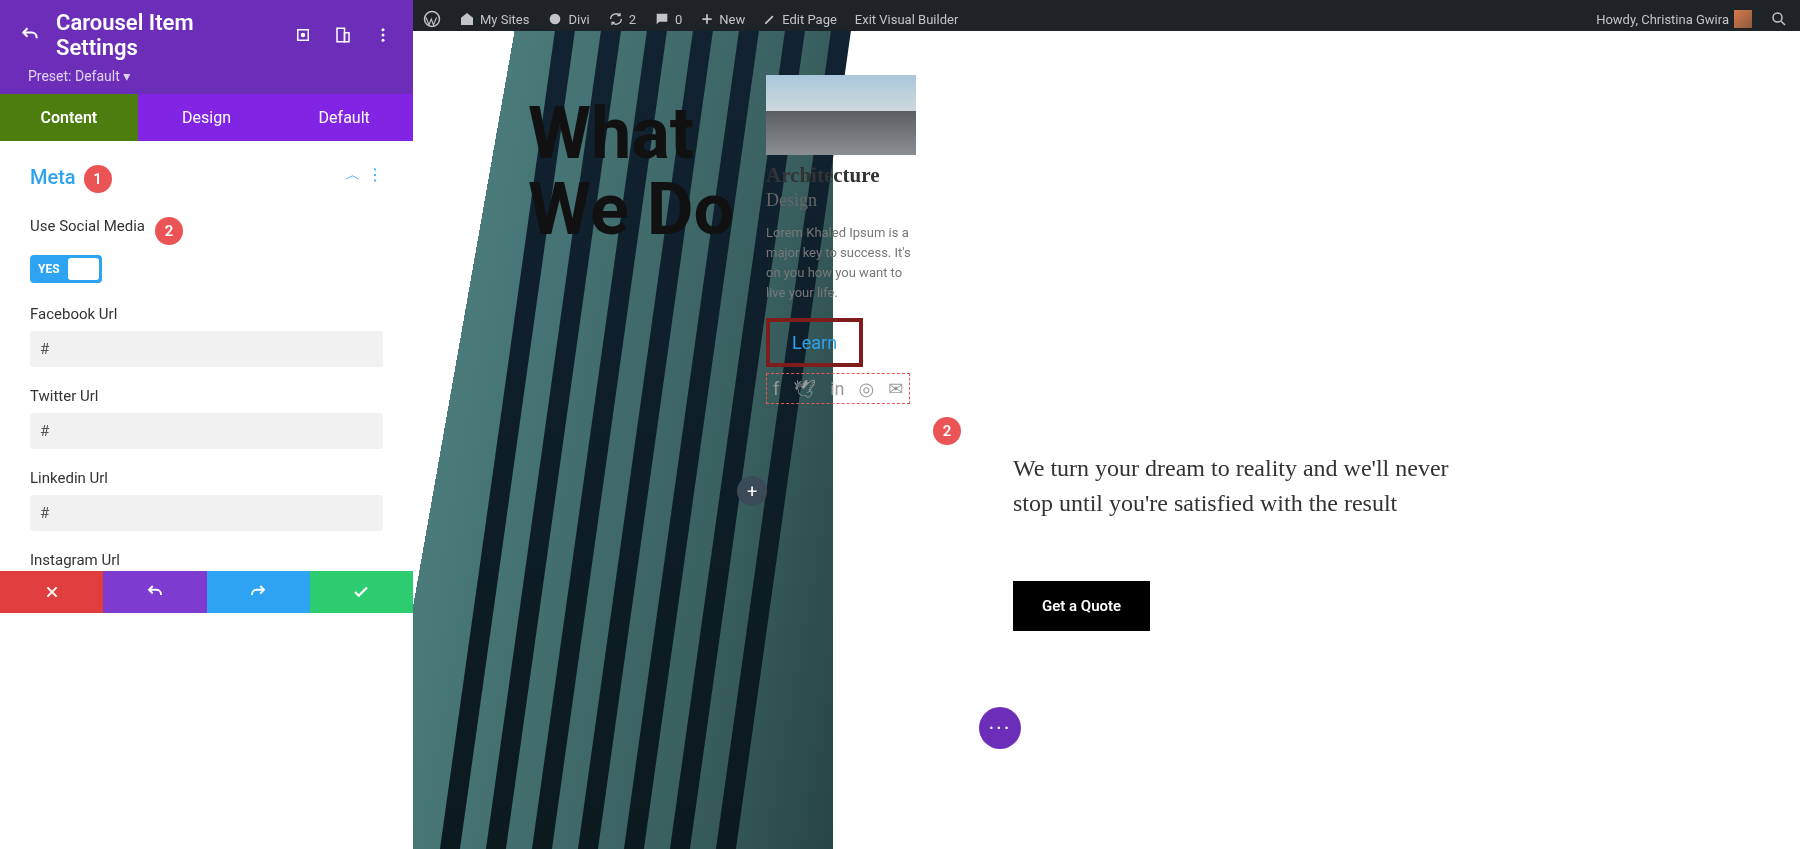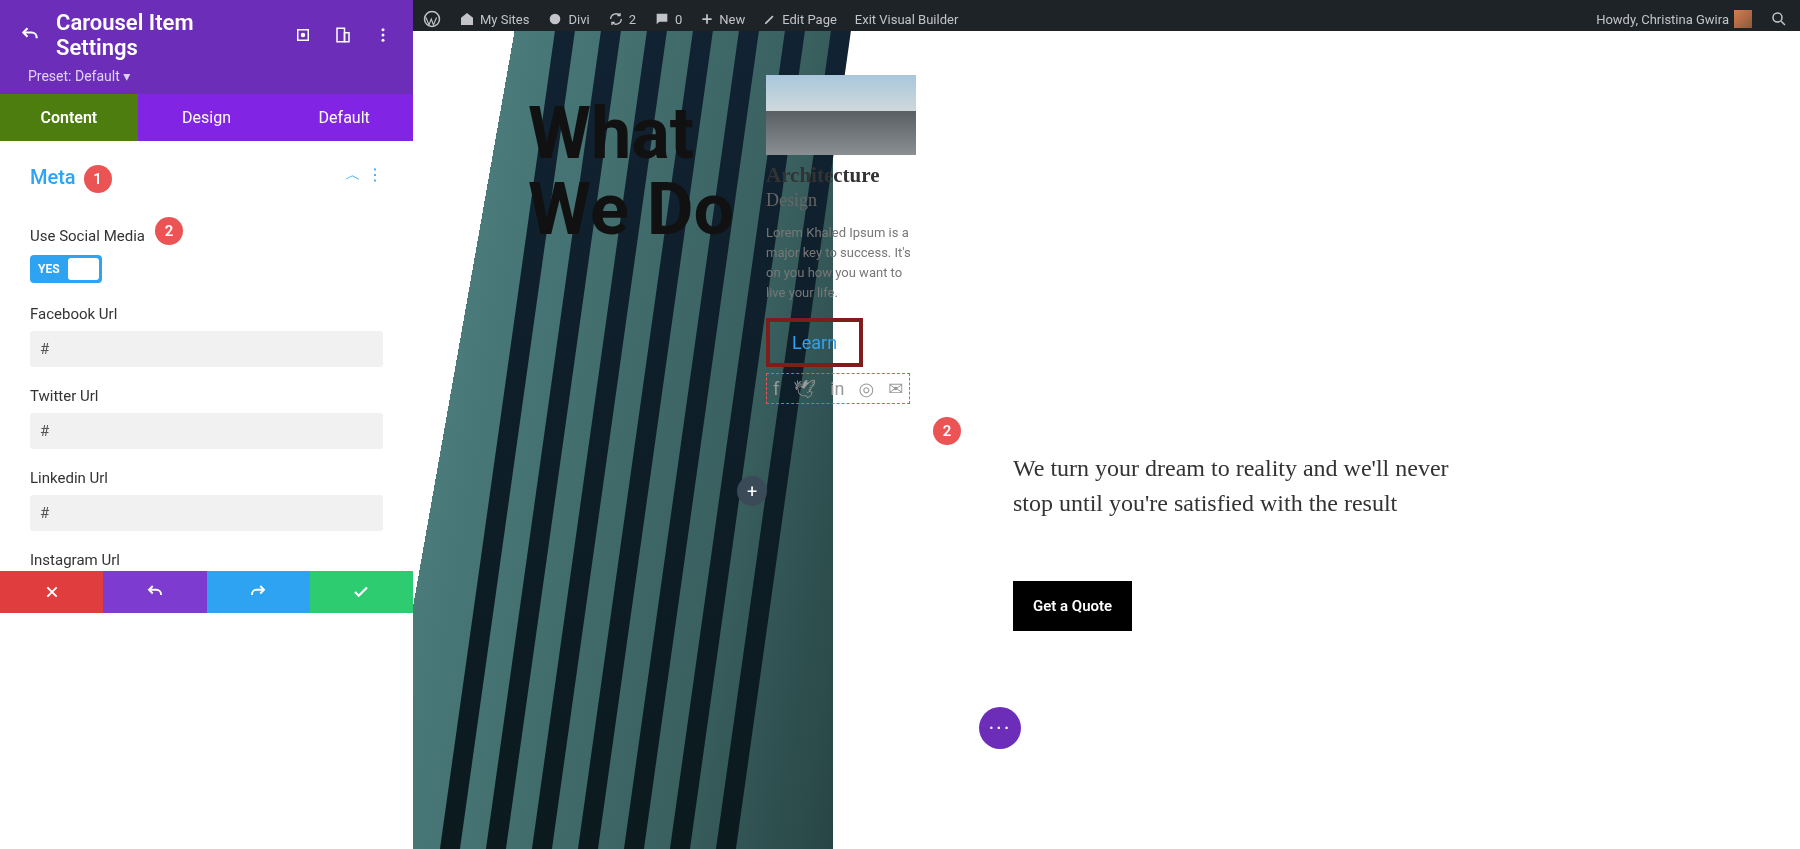--- a/index.html
+++ b/index.html
@@ -15,21 +15,21 @@
 .preset-row { padding:0 28px 10px; font-size:14px; color:#e0d2f3; }
 .tabs { display:flex; background:#8224e3; }
 .tab { flex:1; text-align:center; padding:14px 0; font-size:16px; color:#fff; cursor:pointer; }
 .tab.active { background:#4d7c0f; font-weight:600; }
 
 .panel-body { flex:1; overflow:auto; padding:24px 30px 20px; }
 .section-header { display:flex; align-items:flex-start; margin-bottom:24px; }
 .section-title { color:#2ea3f2; font-size:20px; font-weight:500; margin-right:8px; }
 .badge-num { width:28px; height:28px; border-radius:50%; background:#ea5455; color:#fff; font-size:15px; font-weight:600; display:flex; align-items:center; justify-content:center; }
 .section-header .spacer { flex:1; }
-.field-label-row { display:flex; align-items:flex-end; gap:10px; margin-bottom:10px; }
+.field-label-row { display:flex; align-items:flex-start; gap:10px; margin-bottom:10px; }
 .field-label { font-size:15px; color:#333; }
 .toggle { display:inline-flex; align-items:center; width:72px; height:28px; border-radius:4px; background:#2ea3f2; cursor:pointer; margin-bottom:22px; }
 .toggle-yes { color:#fff; font-size:12px; font-weight:700; padding:0 8px; }
 .toggle-knob { width:32px; height:22px; background:#fff; border-radius:3px; margin-left:auto; margin-right:3px; }
 .field { margin-bottom:20px; }
 .field input { width:100%; height:36px; background:#f1f1f1; border:none; padding:0 10px; font-size:15px; color:#555; border-radius:3px; }
 .email-label-row { display:flex; align-items:flex-start; gap:20px; margin-bottom:10px; }
 .mini-icon { width:26px; height:26px; border-radius:50%; background:#f1f1f1; display:flex; align-items:center; justify-content:center; font-size:15px; font-weight:bold; }
 
 .panel-foot { display:flex; height:42px; }
@@ -58,21 +58,21 @@
 .card-img { width:150px; height:80px; background:linear-gradient(180deg,#a9c7dc 0%,#cfd8dc 45%,#5a5f63 45%,#8a8f93 100%); }
 .card h3 { font-family:Georgia,serif; font-size:21px; color:#333; margin-top:8px; }
 .card h4 { font-family:Georgia,serif; font-size:18px; color:#666; font-weight:400; margin-top:2px; }
 .card p  { font-size:13px; color:#777; line-height:1.55; margin-top:12px; }
 .learn-btn { display:inline-block; margin-top:14px; padding:10px 22px; border:4px solid #7f1d1d; color:#2ea3f2; font-size:18px; cursor:pointer; }
 .social-row { margin-top:6px; padding:4px 6px; border:1px dashed #ea5455; display:inline-flex; gap:14px; color:#999; font-size:18px; }
 .social-row span { cursor:pointer; }
 .social-badge { position:absolute; left:520px; top:386px; }
 
 .tagline { position:absolute; left:600px; top:420px; width:440px; font-family:Georgia,serif; font-size:24px; color:#333; line-height:1.45; }
-.quote-btn { position:absolute; left:600px; top:550px; background:#000; color:#fff; padding:16px 20px; font-size:15px; font-weight:600; cursor:pointer; }
+.quote-btn { position:absolute; left:600px; top:550px; background:#000; color:#fff; padding:16px 29px; font-size:15px; font-weight:600; cursor:pointer; }
 
 .add-circle { position:absolute; left:324px; top:445px; width:30px; height:30px; border-radius:50%; background:#3a4b57; color:#fff; display:flex; align-items:center; justify-content:center; font-size:18px; cursor:pointer; }
 .fab { position:absolute; left:566px; bottom:100px; width:42px; height:42px; border-radius:50%; background:#6c2eb9; color:#fff; display:flex; align-items:center; justify-content:center; font-size:22px; cursor:pointer; letter-spacing:2px; }
 
 svg { display:block; }
 </style>
 </head>
 <body>
 
 <div class="panel">

